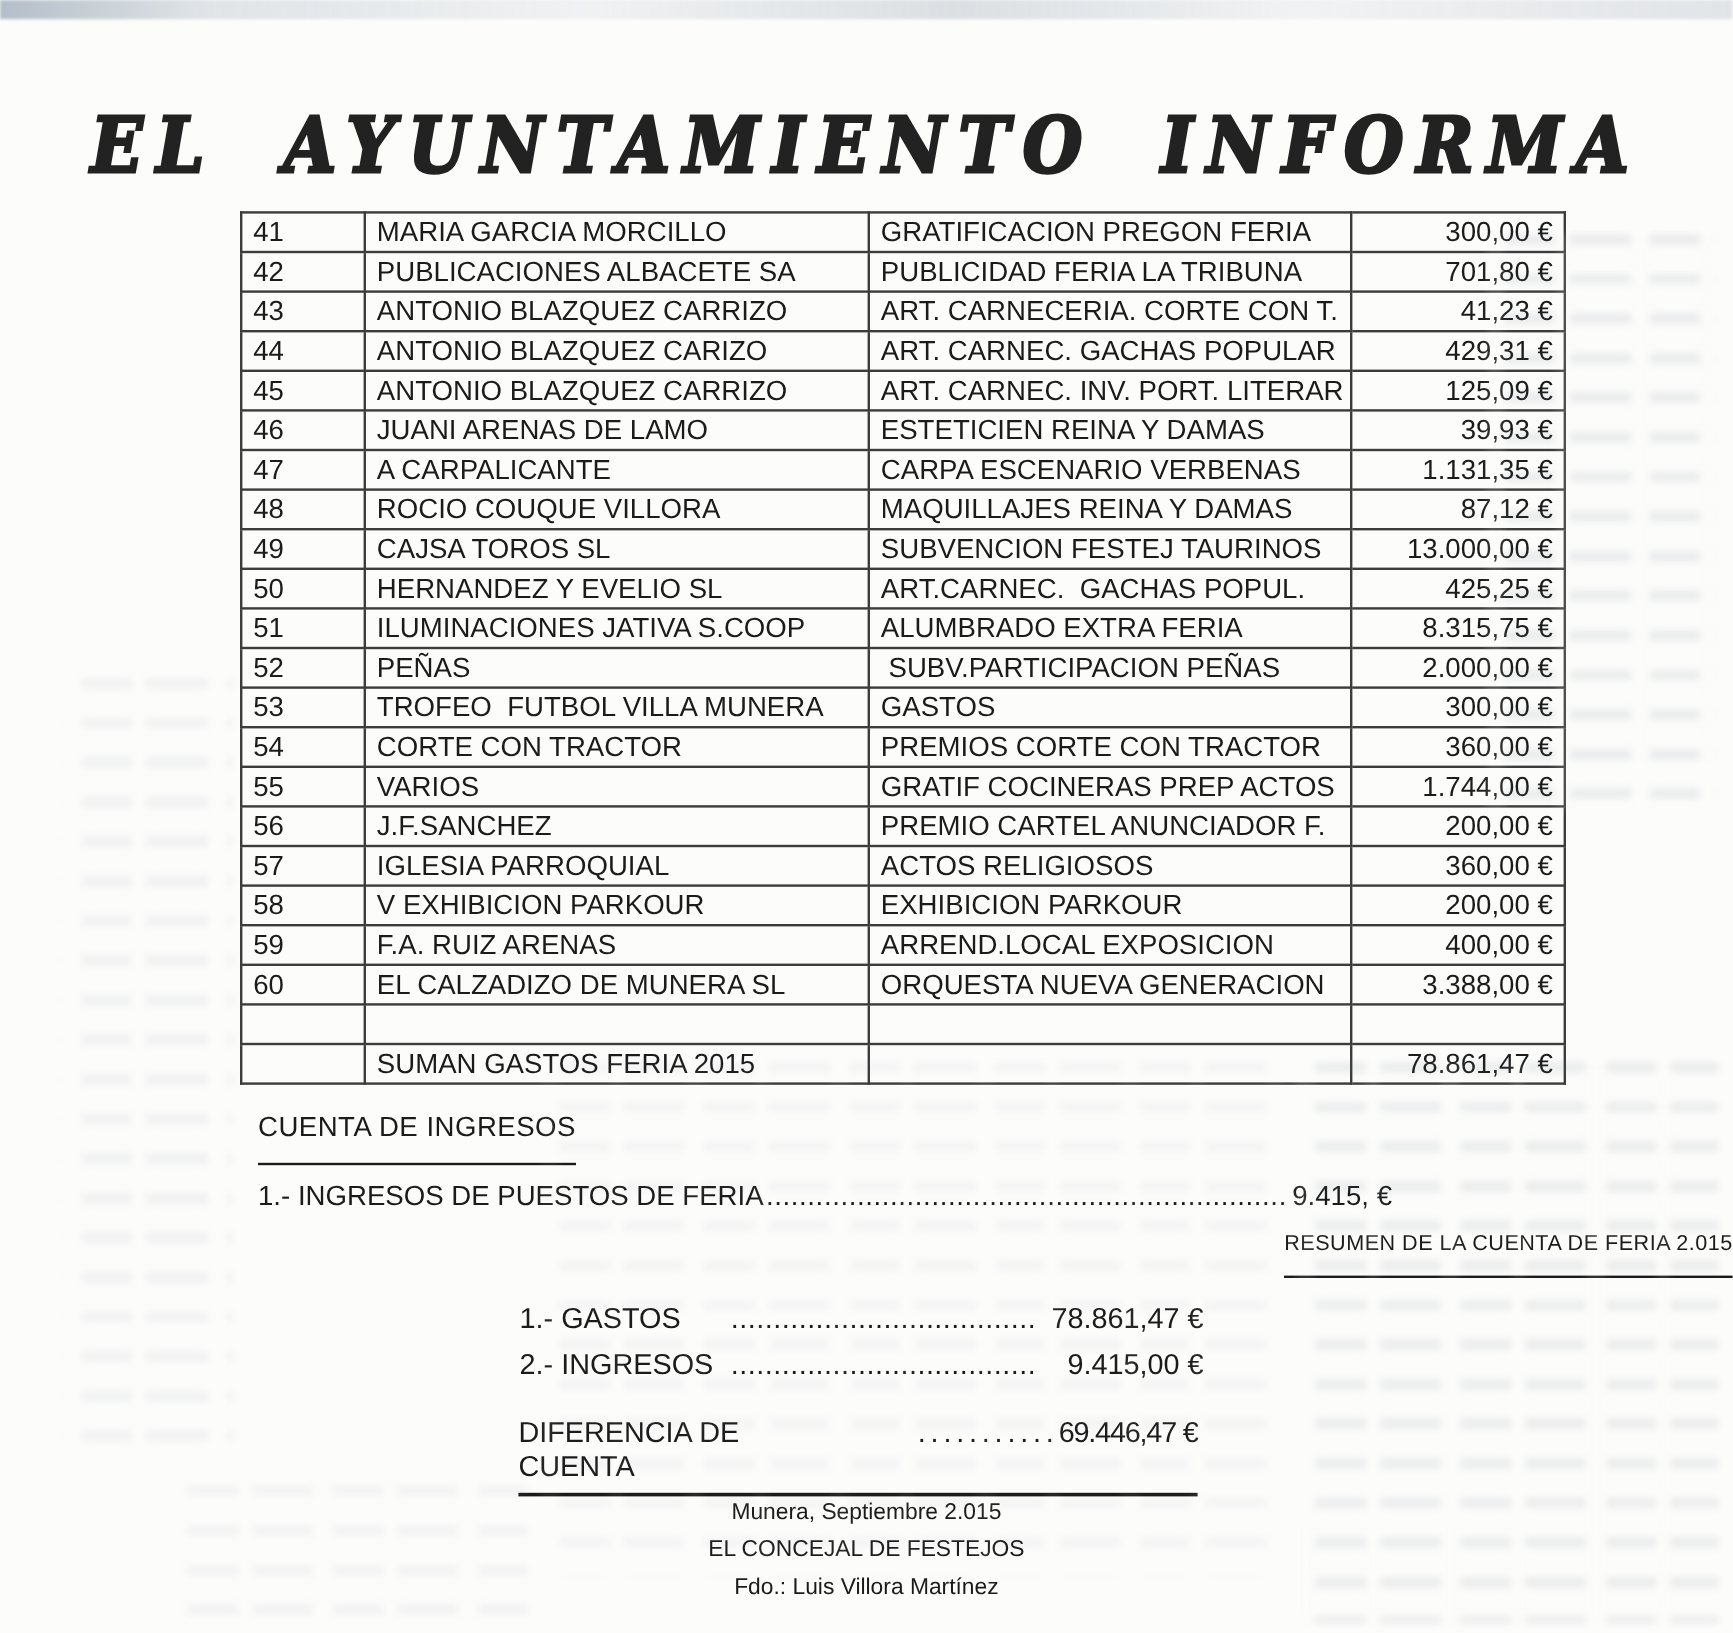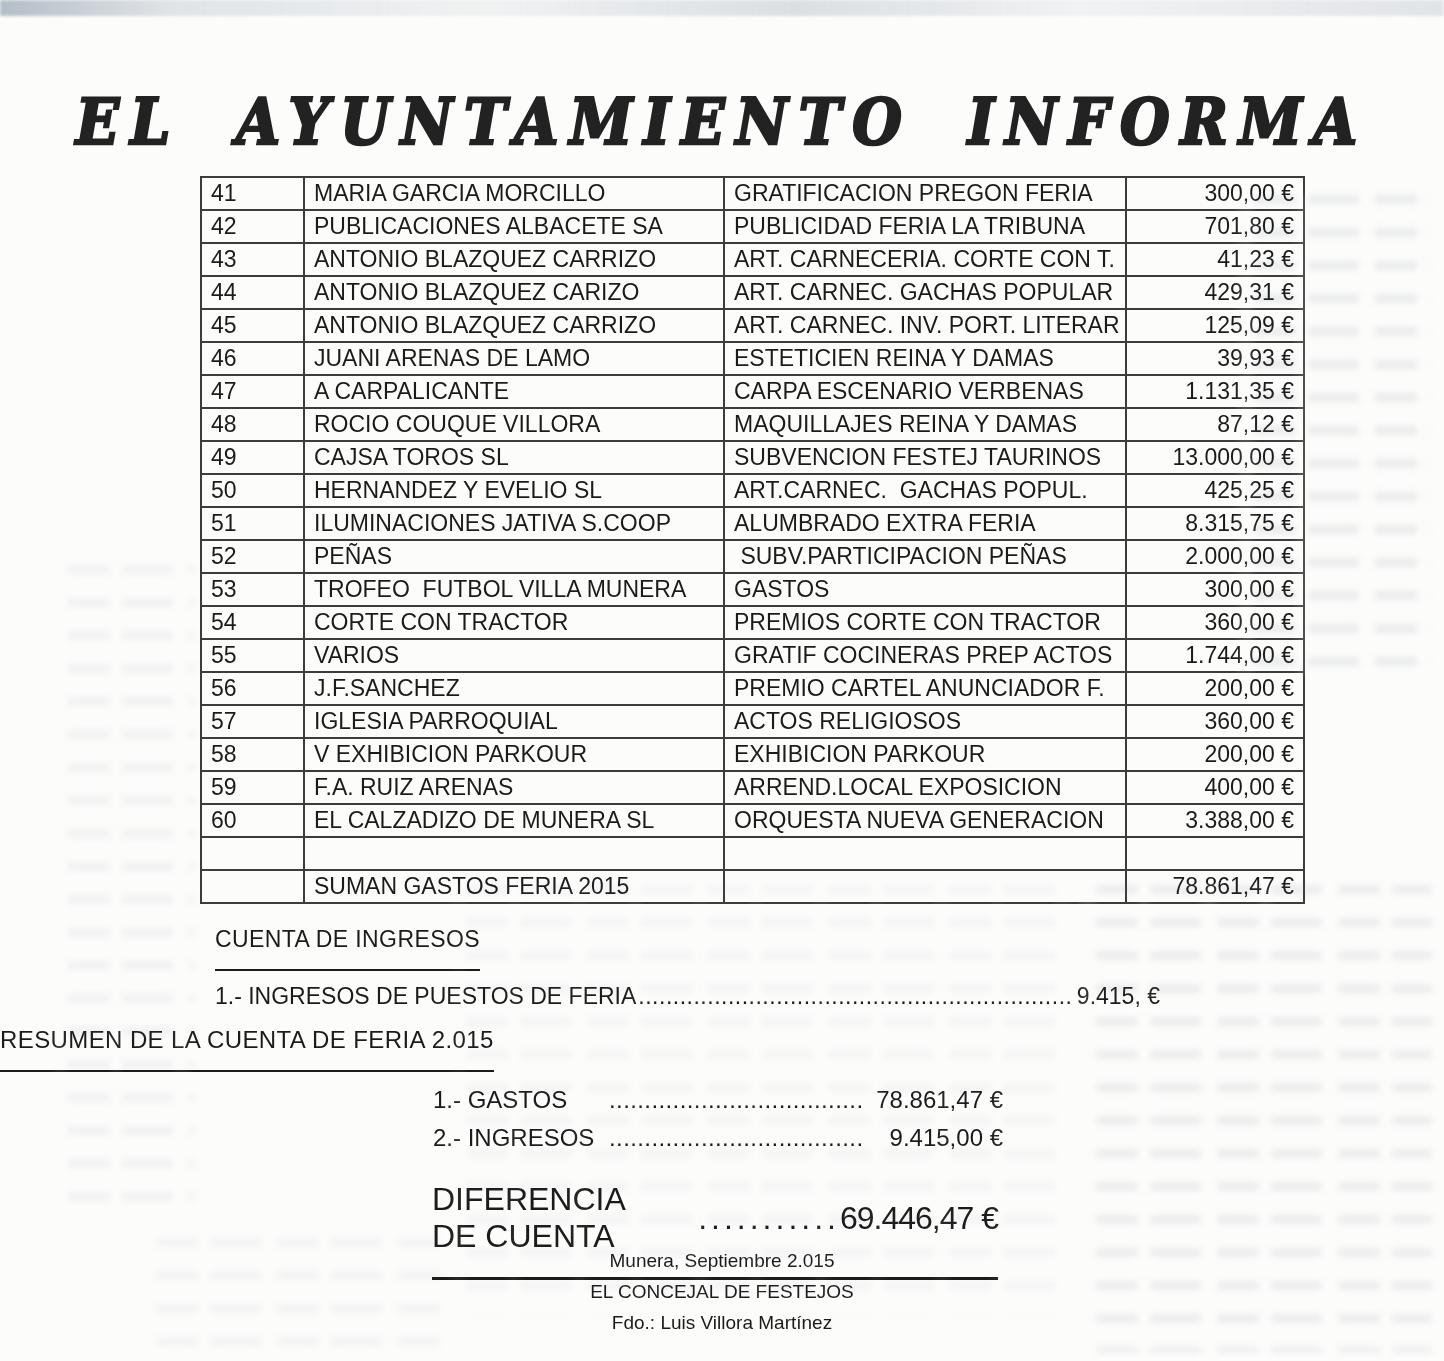--- a/index.html
+++ b/index.html
@@ -37,29 +37,29 @@
   td.c-num{width:83px;padding-left:17px;}
   td.c-name{width:400px;padding-left:12px;}
   td.c-concept{width:382px;padding-left:11px;}
   td.c-amount{width:158px;text-align:right;padding-right:9px;}
   
   .section-ingresos{position:absolute;left:215px;top:926px;font-size:23px;}
   .u-heading{display:inline-block;border-bottom:2px solid #1b1b1b;padding-bottom:16px;letter-spacing:.4px;}
   .ingresos-line{display:flex;align-items:baseline;width:945px;margin-top:12px;white-space:pre;}
   .leader{flex:1 1 auto;overflow:hidden;white-space:nowrap;letter-spacing:.5px;margin:0 5px 0 2px;}
   
-  .resumen-heading{position:absolute;top:1026px;left:0;width:1444px;text-align:left;font-size:24px;}
+  .resumen-heading{position:absolute;top:1026px;left:0;width:1444px;text-align:right;font-size:18px;}
   .resumen-rows{position:absolute;left:433px;top:1086px;width:570px;font-size:24px;}
   .resumen-row{display:flex;align-items:flex-start;height:38px;}
   .r-label{flex:0 0 176px;white-space:pre;}
   .r-leader{flex:0 0 252px;overflow:hidden;white-space:nowrap;letter-spacing:.4px;}
   .r-amount{flex:1 1 auto;text-align:right;white-space:pre;}
   .diferencia{
-    position:absolute;left:432px;top:1181px;width:566px;font-size:32px;
-    display:flex;align-items:center;border-bottom:3px solid #1b1b1b;padding-bottom:22px;
+    position:absolute;left:432px;top:1181px;width:566px;font-size:24px;
+    display:flex;align-items:flex-start;border-bottom:3px solid #1b1b1b;padding-bottom:7px;
   }
   .d-leader{margin-left:48px;letter-spacing:4px;}
   .d-amount{margin-left:auto;letter-spacing:-1px;white-space:pre;}
   
   .footer{position:absolute;top:1245px;left:10px;width:1424px;text-align:center;font-size:19px;line-height:31px;}
   
   .ghost{
     position:absolute;pointer-events:none;filter:blur(3px);
     background-image:
       repeating-linear-gradient(90deg,#fcfcfb 0 16px,transparent 16px 58px,#fcfcfb 58px 70px,transparent 70px 121px),

